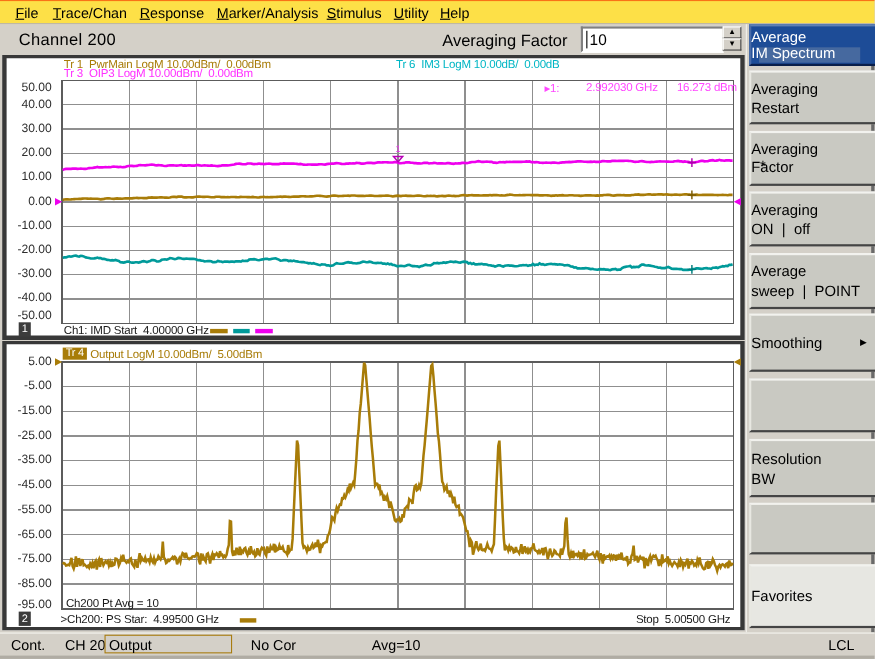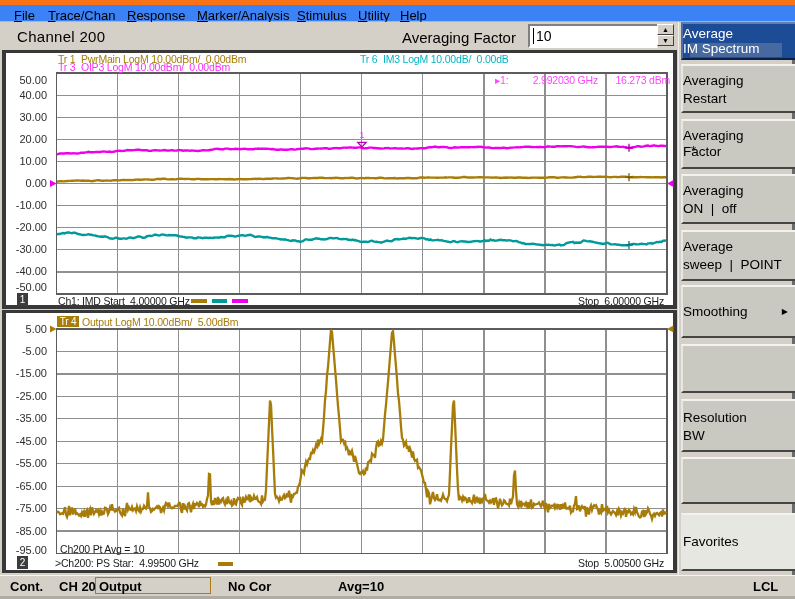--- a/index.html
+++ b/index.html
@@ -1,18 +1,18 @@
 <!DOCTYPE html>
 <html><head><meta charset="utf-8">
 <style>
 * { margin:0; padding:0; box-sizing:border-box; }
 html,body { width:795px; height:599px; overflow:hidden; background:#d4d0c8;
   font-family:"Liberation Sans", sans-serif; }
-#menu { position:absolute; left:0; top:0; width:795px; height:22px; background:#3b82f6;
-  font-size:13px; color:#000; border-top:5px solid #f97316; border-bottom:1px solid #b8b4ac; }
+#menu { position:absolute; left:0; top:0; width:795px; height:22px; background:#fde047;
+  font-size:13px; color:#000; border-top:1px solid #f97316; border-bottom:1px solid #b8b4ac; }
 #menu span { position:absolute; top:3px; }
 #tbar { position:absolute; left:0; top:22px; width:680px; height:28px; background:#d4d0c8; }
 #chan { position:absolute; left:17px; top:6px; font-size:15px; font-weight:400; color:#000; letter-spacing:0.3px; }
 #avglab { position:absolute; left:402px; top:7px; width:119px; font-size:15px; color:#000; }
 #avgbox { position:absolute; left:528px; top:2px; width:130px; height:24px; background:#fff;
   border-top:2px solid #808080; border-left:2px solid #808080;
   border-bottom:2px solid #fff; border-right:1px solid #d4d0c8; }
 #avgbox span { position:absolute; left:6px; top:2px; font-size:14px; color:#000; }
 #caret { position:absolute; left:3px; top:2px; width:1px; height:16px; background:#000; }
 .spin { position:absolute; left:657px; width:17px; height:11px; background:#d4d0c8;
@@ -38,21 +38,21 @@
   border-top:2px solid #f2f2ee; border-left:2px solid #e8e8e2;
   border-right:2px solid #6e6e6a; border-bottom:2px solid #454545;
   font-size:13.5px; color:#000; }
 .btn .l { display:block; }
 #bavg { top:22px; height:38px; background:#1d4c97; color:#fff;
   border-top:2px solid #5f80b5; border-left:2px solid #4a6ca8;
   border-right:2px solid #0e2a5e; border-bottom:2px solid #0a1f4a; }
 #bavg .band { position:absolute; left:7px; top:19px; width:92px; height:14px; background:#46699f; }
 #bavg .t1,#bavg .t2 { position:relative; z-index:2; }
 #status { position:absolute; left:0; top:575px; width:795px; height:24px; background:#d4d0c8;
-  border-top:1px solid #f5f5f0; border-bottom:3px solid #b0aca4; font-size:13px; color:#000;font-weight:bold; }
+  border-top:1px solid #f5f5f0; border-bottom:3px solid #b0aca4; font-size:13px; color:#000; }
 #status span { position:absolute; top:3px; }
 #outbox { position:absolute; left:95px; top:1px; width:116px; height:17px;
   border:1px solid #a87c10; }
 #outbox i { font-style:normal; position:absolute; left:3px; top:1px; font-size:13px; }
 </style></head>
 <body>
 
   <div id="menu">
     <span style="left:14px"><u>F</u>ile</span>
     <span style="left:48px"><u>T</u>race/Chan</span>
@@ -125,21 +125,20 @@
     <div class="yl" style="top:146px">-10.00</div>
     <div class="yl" style="top:168px">-20.00</div>
     <div class="yl" style="top:190px">-30.00</div>
     <div class="yl" style="top:212px">-40.00</div>
     <div class="yl" style="top:228px">-50.00</div>
     <div class="chbox" style="left:11px;top:240px">1</div>
     <div class="ann" style="left:52px;top:242px">Ch1: IMD Start  4.00000 GHz</div>
     <div class="dash" style="left:185px;top:246px;width:16px;background:#a87c08"></div>
     <div class="dash" style="left:206px;top:246px;width:15px;background:#009a9a"></div>
     <div class="dash" style="left:226px;top:246px;width:16px;background:#ee00ee"></div>
-    <div class="ann" style="left:458px;top:242px;width:200px;text-align:right">Stop  6.00000 GHz</div>
   </div>
 
   <div class="win" id="win2">
     <svg width="668" height="257" viewBox="6 313 668 257" shape-rendering="crispEdges">
       <g class="grid">
 <line x1="117.5" y1="329.0" x2="117.5" y2="553.5"></line>
 <line x1="178.6" y1="329.0" x2="178.6" y2="553.5"></line>
 <line x1="239.7" y1="329.0" x2="239.7" y2="553.5"></line>
 <line x1="300.7" y1="329.0" x2="300.7" y2="553.5"></line>
 <line x1="361.8" y1="329.0" x2="361.8" y2="553.5"></line>

